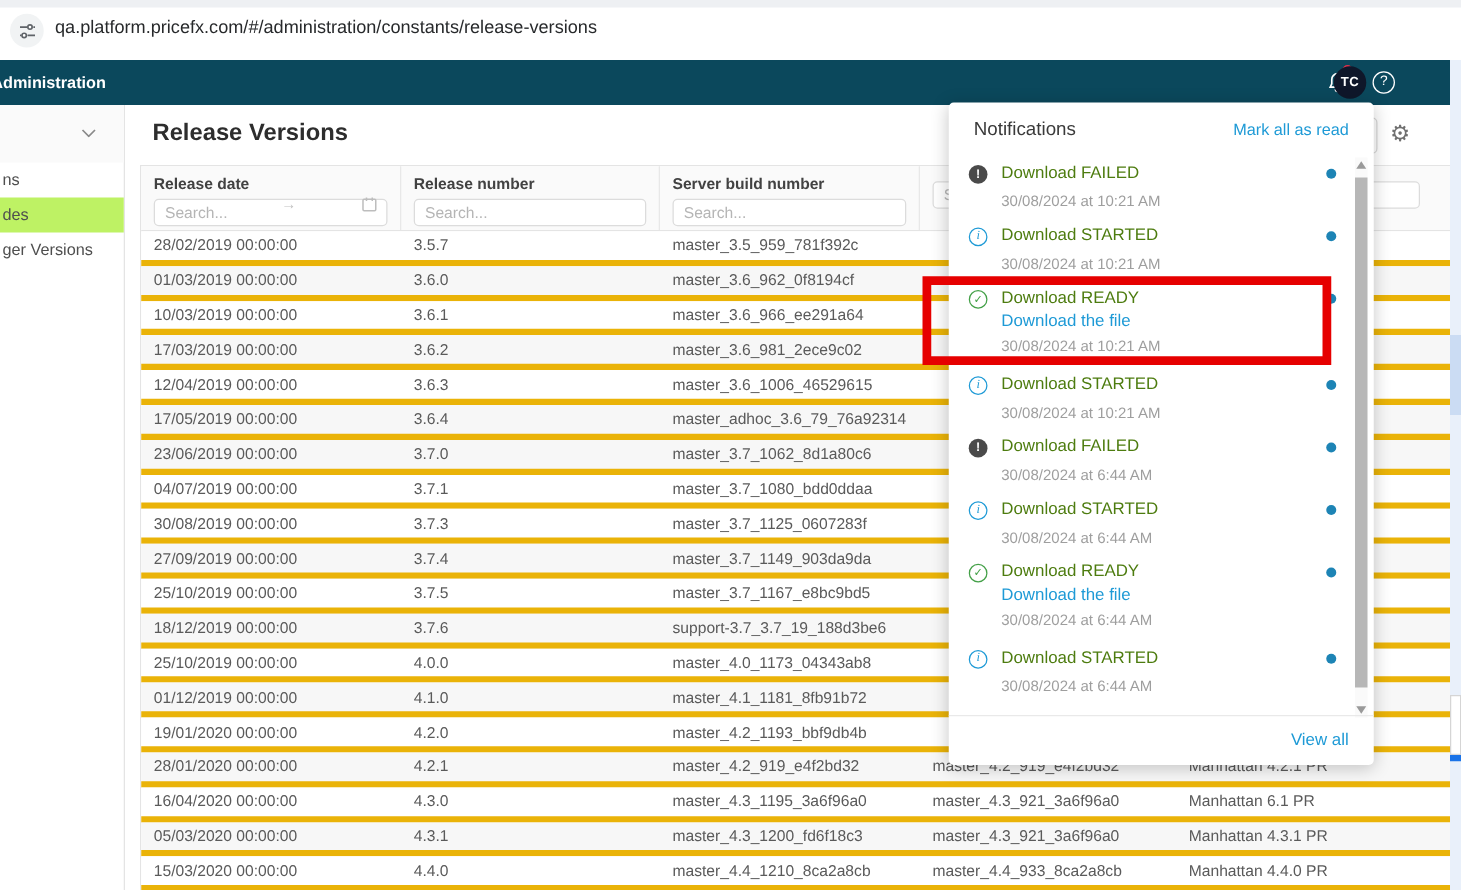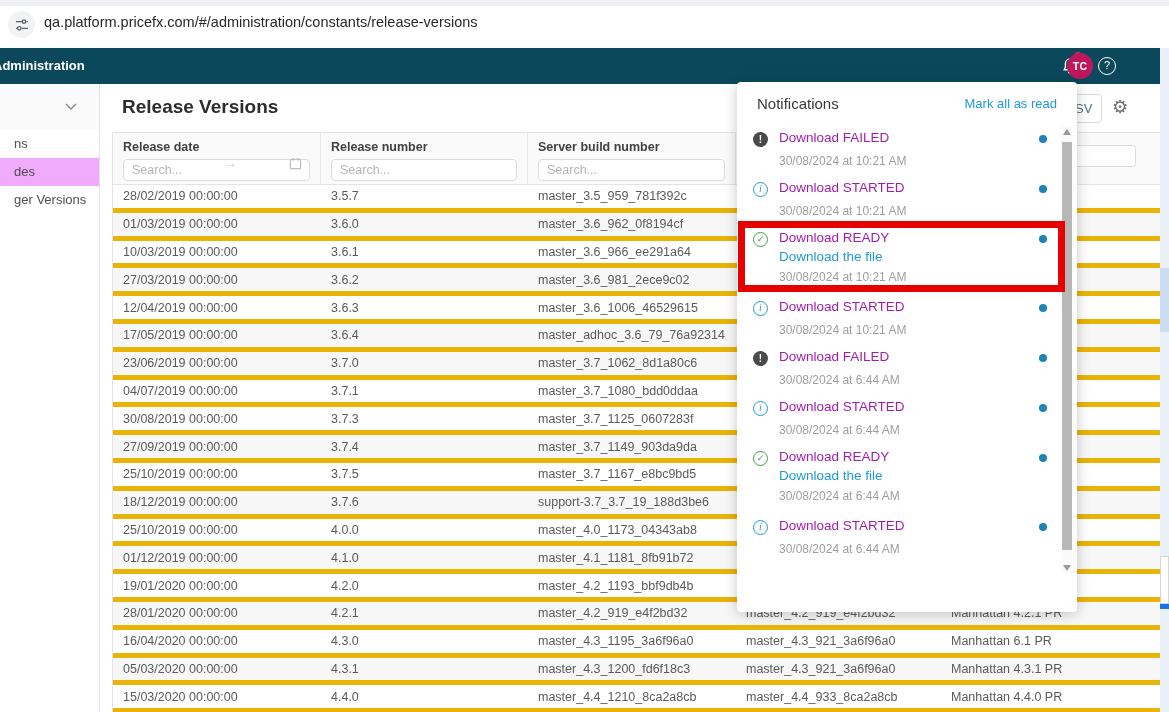--- a/index.html
+++ b/index.html
@@ -17,31 +17,31 @@
   
   .appbar { position:absolute; top:48px; left:0; width:1160px; height:36px; background:#0b485c; }
   .app-title { position:absolute; left:-7px; top:0; height:36px; line-height:36px; color:#fff;
                font-size:13px; font-weight:bold; }
   .bell { position:absolute; left:1060px; top:7px; width:20px; height:22px; }
   .badge { position:absolute; left:1073px; top:3px; width:10px; height:10px; border-radius:50%;
            background:#e0314b; border:1.5px solid #0b485c; }
   .help { position:absolute; left:1098px; top:9px; width:18px; height:18px; border:1.5px solid #fff;
           border-radius:50%; color:#fff; font-size:11px; text-align:center; line-height:15px; }
   .avatar { position:absolute; left:1067px; top:5px; width:26px; height:26px; border-radius:50%;
-            background:#be185d; color:#fff; font-size:10.5px; font-weight:bold;
+            background:#0f172a; color:#fff; font-size:10.5px; font-weight:bold;
             display:flex; align-items:center; justify-content:center; letter-spacing:.3px; }
 
   
   .sidebar { position:absolute; top:84px; left:0; width:100px; height:628px; background:#fff;
              border-right:1px solid #e4e4e4; }
   .sidebar-top { height:46px; background:#fafafa; position:relative; }
   .side-chevron { position:absolute; right:22px; top:19px; }
-  .side-item { height:28px; line-height:28px; padding-left:14px; font-size:13px; color:#4f4f4f;
+  .side-item { height:28px; line-height:28px; padding-left:2px; font-size:13px; color:#4f4f4f;
                white-space:nowrap; overflow:hidden; cursor:pointer; }
-  .side-item.alt { background:#f0abfc; }
+  .side-item.alt { background:#bef264; }
 
   
   .page-title { position:absolute; left:122px; top:96px; font-size:19px; font-weight:bold; color:#2d2d2d; }
   .csv-btn { position:absolute; left:1056px; top:94px; width:46px; height:29px; background:#fff;
              border:1px solid #d8d8d8; border-radius:4px; font-size:13px; color:#53707f;
              display:flex; align-items:center; justify-content:center; cursor:pointer; }
   .gear { position:absolute; left:1112px; top:96px; font-size:18px; color:#707070; cursor:pointer; }
 
   
   .table { position:absolute; left:112px; top:132px; width:1154px; height:580px;
@@ -57,36 +57,36 @@
   .w1{width:208px}.w2{width:207px}.w3{width:208px}.w4{width:205px}.w5{width:205px}
   .date-arrow { position:absolute; left:112px; top:23px; color:#c3c3c3; font-size:12px; pointer-events:none; }
   .cal-icon { position:absolute; right:18px; top:24px; pointer-events:none; }
   .tbody { display:flex; flex-direction:column; height:528px; }
   .trow { flex:1; display:flex; align-items:center; border-bottom:5px solid #eab308;
           font-size:12.5px; color:#5a5a5a; background:#fff; }
   .trow.alt { background:#f7f7f7;align-items:center; }
   .td { padding:0 10px; white-space:nowrap; overflow:hidden; }
 
   
-  .panel { position:absolute; left:737px; top:82px; width:340px; height:530px; background:#fff;
+  .panel { position:absolute; left:759px; top:82px; width:340px; height:530px; background:#fff;
            border-radius:4px; box-shadow:0 2px 14px rgba(0,0,0,.22); z-index:10; }
   .panel-head { display:flex; justify-content:space-between; align-items:center; padding:13px 20px 8px; }
   .panel-title { font-size:15px; color:#3a3a3a; }
   .mark-read { font-size:13px; color:#1e9ad6; }
   .nlist { position:absolute; top:42px; left:0; right:0; }
   .nitem { position:relative; padding:6px 44px 0 16px; height:50px; }
   .nitem.has-link { height:69px; }
   .nicon { position:absolute; left:16px; top:8px; width:15px; height:15px; border-radius:50%;
            font-size:10px; line-height:15px; text-align:center; }
   .nicon.failed { background:#4a4a4a; color:#fff; font-weight:bold; }
   .nicon.started { border:1.5px solid #1e9ad6; color:#1e9ad6; line-height:12px;
                    font-family:"Liberation Serif", serif; font-style:italic; }
   .nicon.ready { border:1.5px solid #43a047; color:#43a047; line-height:12px; font-size:9px; }
   .nbody { margin-left:26px; }
-  .ntitle { font-size:13.5px; color:#a21caf; }
+  .ntitle { font-size:13.5px; color:#4d7c0f; }
   .nlink { display:block; font-size:13.5px; color:#1e9ad6; margin-top:4px; }
   .ntime { font-size:12px; color:#9e9e9e; margin-top:9px; }
   .nitem.has-link .ntime { margin-top:6px; }
   .ndot { position:absolute; right:30px; top:11px; width:8px; height:8px; border-radius:50%; background:#1d84b5; }
   .nscroll { position:absolute; right:5px; top:44px; width:10px; height:448px; background:#fafafa; }
   .nthumb { position:absolute; left:0; top:16px; width:10px; height:408px; background:#b7b7b7; }
   .arr { width:0; height:0; border-left:4px solid transparent; border-right:4px solid transparent;
          position:absolute; left:1px; }
   .arr.up { top:3px; border-bottom:6px solid #9a9a9a; }
   .arr.down { bottom:3px; border-top:6px solid #9a9a9a; }
@@ -189,21 +189,21 @@
     <div class="td w5"></div>
   </div>
       <div class="trow">
     <div class="td w1">10/03/2019 00:00:00</div>
     <div class="td w2">3.6.1</div>
     <div class="td w3">master_3.6_966_ee291a64</div>
     <div class="td w4"></div>
     <div class="td w5"></div>
   </div>
       <div class="trow alt">
-    <div class="td w1">27/03/2019 00:00:00</div>
+    <div class="td w1">17/03/2019 00:00:00</div>
     <div class="td w2">3.6.2</div>
     <div class="td w3">master_3.6_981_2ece9c02</div>
     <div class="td w4"></div>
     <div class="td w5"></div>
   </div>
       <div class="trow">
     <div class="td w1">12/04/2019 00:00:00</div>
     <div class="td w2">3.6.3</div>
     <div class="td w3">master_3.6_1006_46529615</div>
     <div class="td w4"></div>
@@ -387,20 +387,23 @@
       <div class="ntime">30/08/2024 at 6:44 AM</div>
     </div>
     <span class="ndot"></span>
   </div>
     </div>
   <div class="nscroll">
     <div class="arr up"></div>
     <div class="nthumb"></div>
     <div class="arr down"></div>
   </div>
+  <div class="panel-foot">
+    <a class="view-all">View all</a>
+  </div>
 </div>
 
 <div class="redbox"></div>
 
 <div class="edge">
   <div class="edge-thumb"></div>
   <div class="edge-box"></div>
   <div class="edge-line"></div>
 </div>
 

